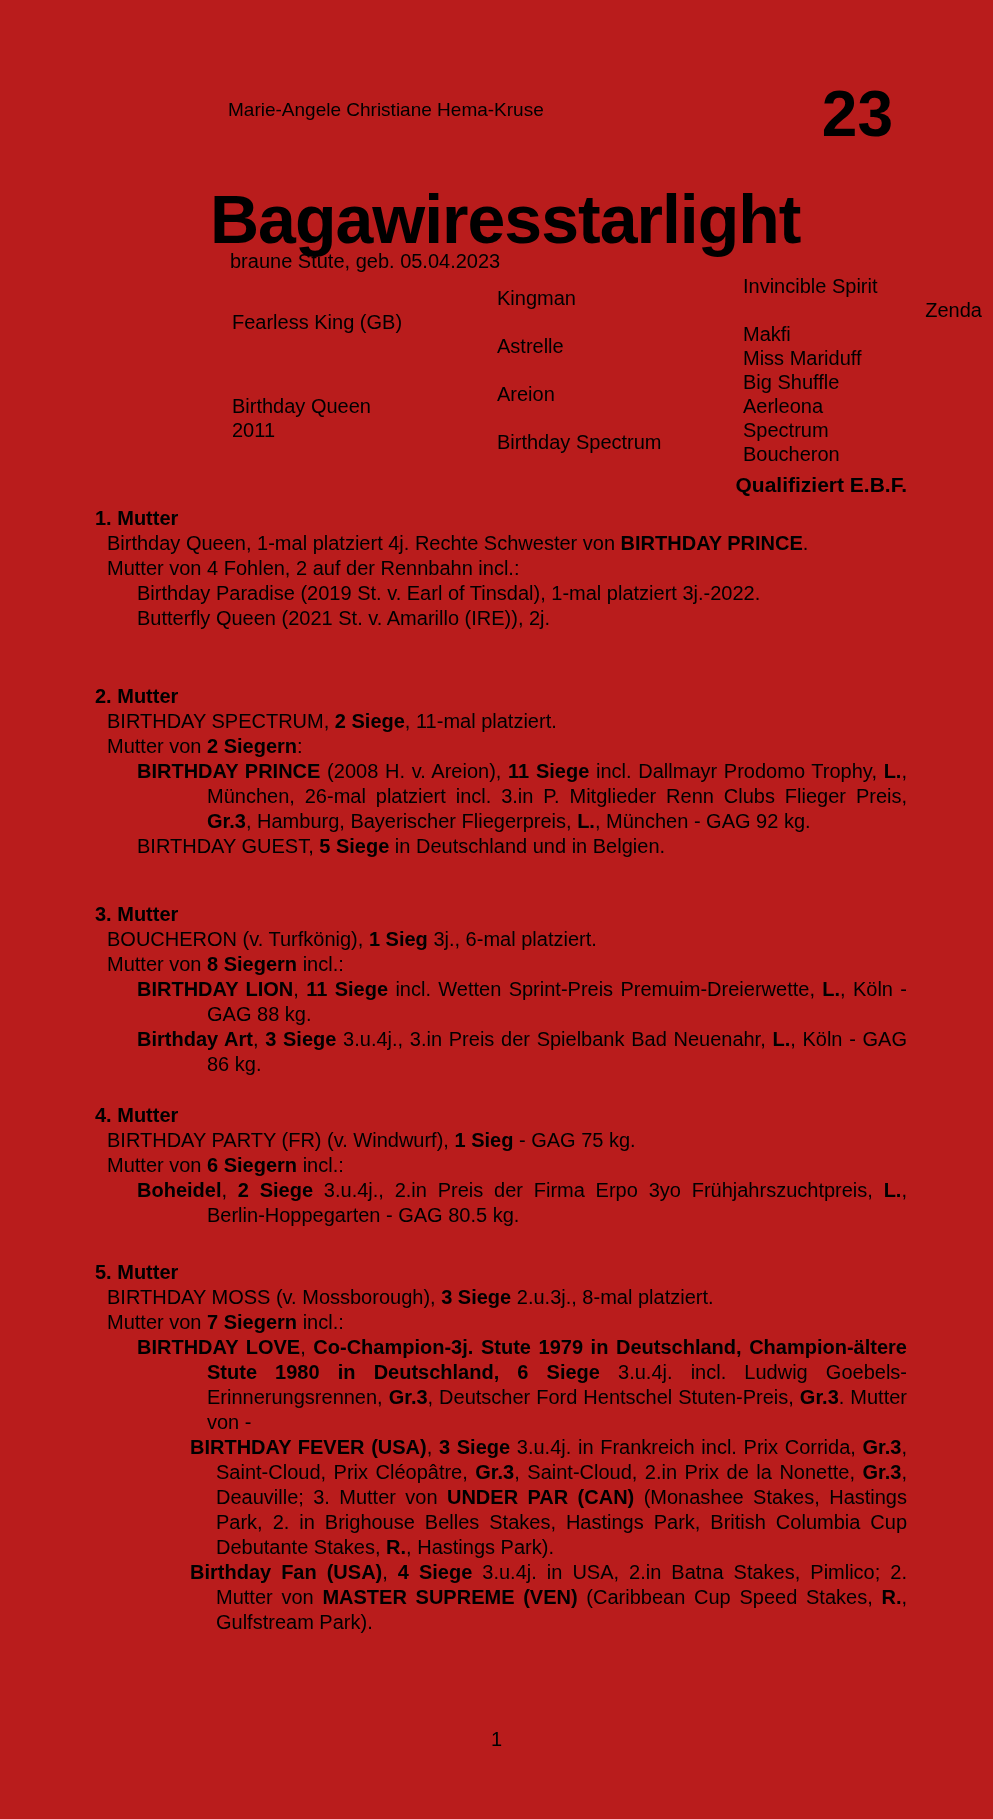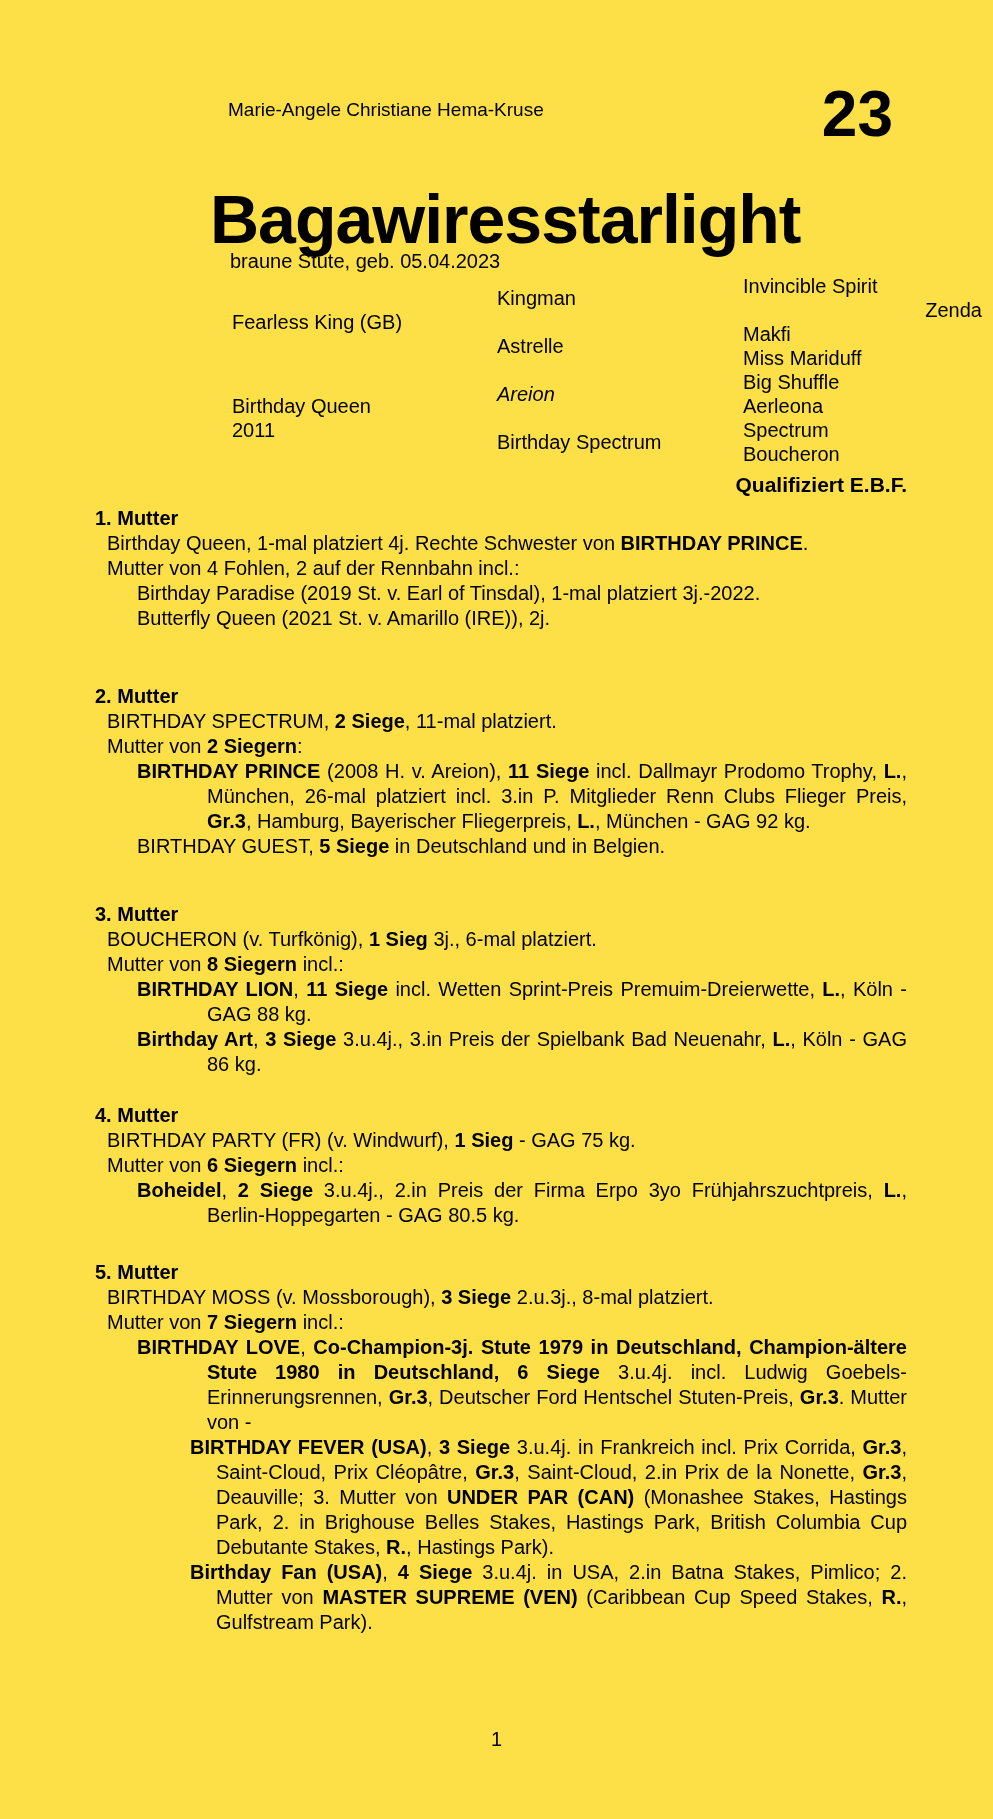--- a/index.html
+++ b/index.html
@@ -1,16 +1,16 @@
 <!DOCTYPE html>
 <html><head>
 <meta charset="utf-8">
 <style>
   html,body{margin:0;padding:0;background:#e8e8e8;}
-  .page{position:relative;width:993px;height:1819px;background:#fde047;color:#000;
+  .page{position:relative;width:993px;height:1819px;background:#b91c1c;color:#000;
         font-family:"Liberation Sans","DejaVu Sans",sans-serif;overflow:hidden;margin:0 auto;}
   b{font-weight:700;}
   .breeder{position:absolute;left:228px;top:99px;font-size:19px;white-space:nowrap;}
   .catnum{position:absolute;right:100px;top:82px;font-size:64px;font-weight:700;line-height:1;}
   .title{position:absolute;left:210px;top:180px;font-size:68px;font-weight:700;letter-spacing:-1px;white-space:nowrap;}
   .subtitle{position:absolute;left:230px;top:250px;font-size:20px;white-space:nowrap;}
   .ped{position:absolute;left:232px;top:274px;width:750px;display:grid;
        grid-template-columns:265px 246px 1fr;grid-auto-rows:24px;font-size:20px;line-height:24px;}
   .ped-cell{display:flex;flex-direction:column;justify-content:center;}
   .qualif{position:absolute;left:95px;top:473px;width:812px;text-align:right;
@@ -36,21 +36,21 @@
   <div class="ped">
       <div class="ped-cell" style="grid-area: 1 / 1 / span 4;">
         <div>Fearless King (GB)</div>
       </div>
       <div class="ped-cell" style="grid-area: 5 / 1 / span 4;">
         <div>Birthday Queen</div>
         <div>2011</div>
       </div>
       <div class="ped-cell" style="grid-area: 1 / 2 / span 2;">Kingman</div>
       <div class="ped-cell" style="grid-area: 3 / 2 / span 2;">Astrelle</div>
-      <div class="ped-cell" style="grid-area: 5 / 2 / span 2; font-style: italic;">Areion</div>
+      <div class="ped-cell" style="grid-area: 5 / 2 / span 2;">Areion</div>
       <div class="ped-cell" style="grid-area: 7 / 2 / span 2;">Birthday Spectrum</div>
       <div class="ped-cell" style="grid-area: 1 / 3;">Invincible Spirit</div>
       <div class="ped-cell" style="grid-area: 2 / 3; text-align: right;">Zenda</div>
       <div class="ped-cell" style="grid-area: 3 / 3;">Makfi</div>
       <div class="ped-cell" style="grid-area: 4 / 3;">Miss Mariduff</div>
       <div class="ped-cell" style="grid-area: 5 / 3;">Big Shuffle</div>
       <div class="ped-cell" style="grid-area: 6 / 3;">Aerleona</div>
       <div class="ped-cell" style="grid-area: 7 / 3;">Spectrum</div>
       <div class="ped-cell" style="grid-area: 8 / 3;">Boucheron</div>
     </div>

